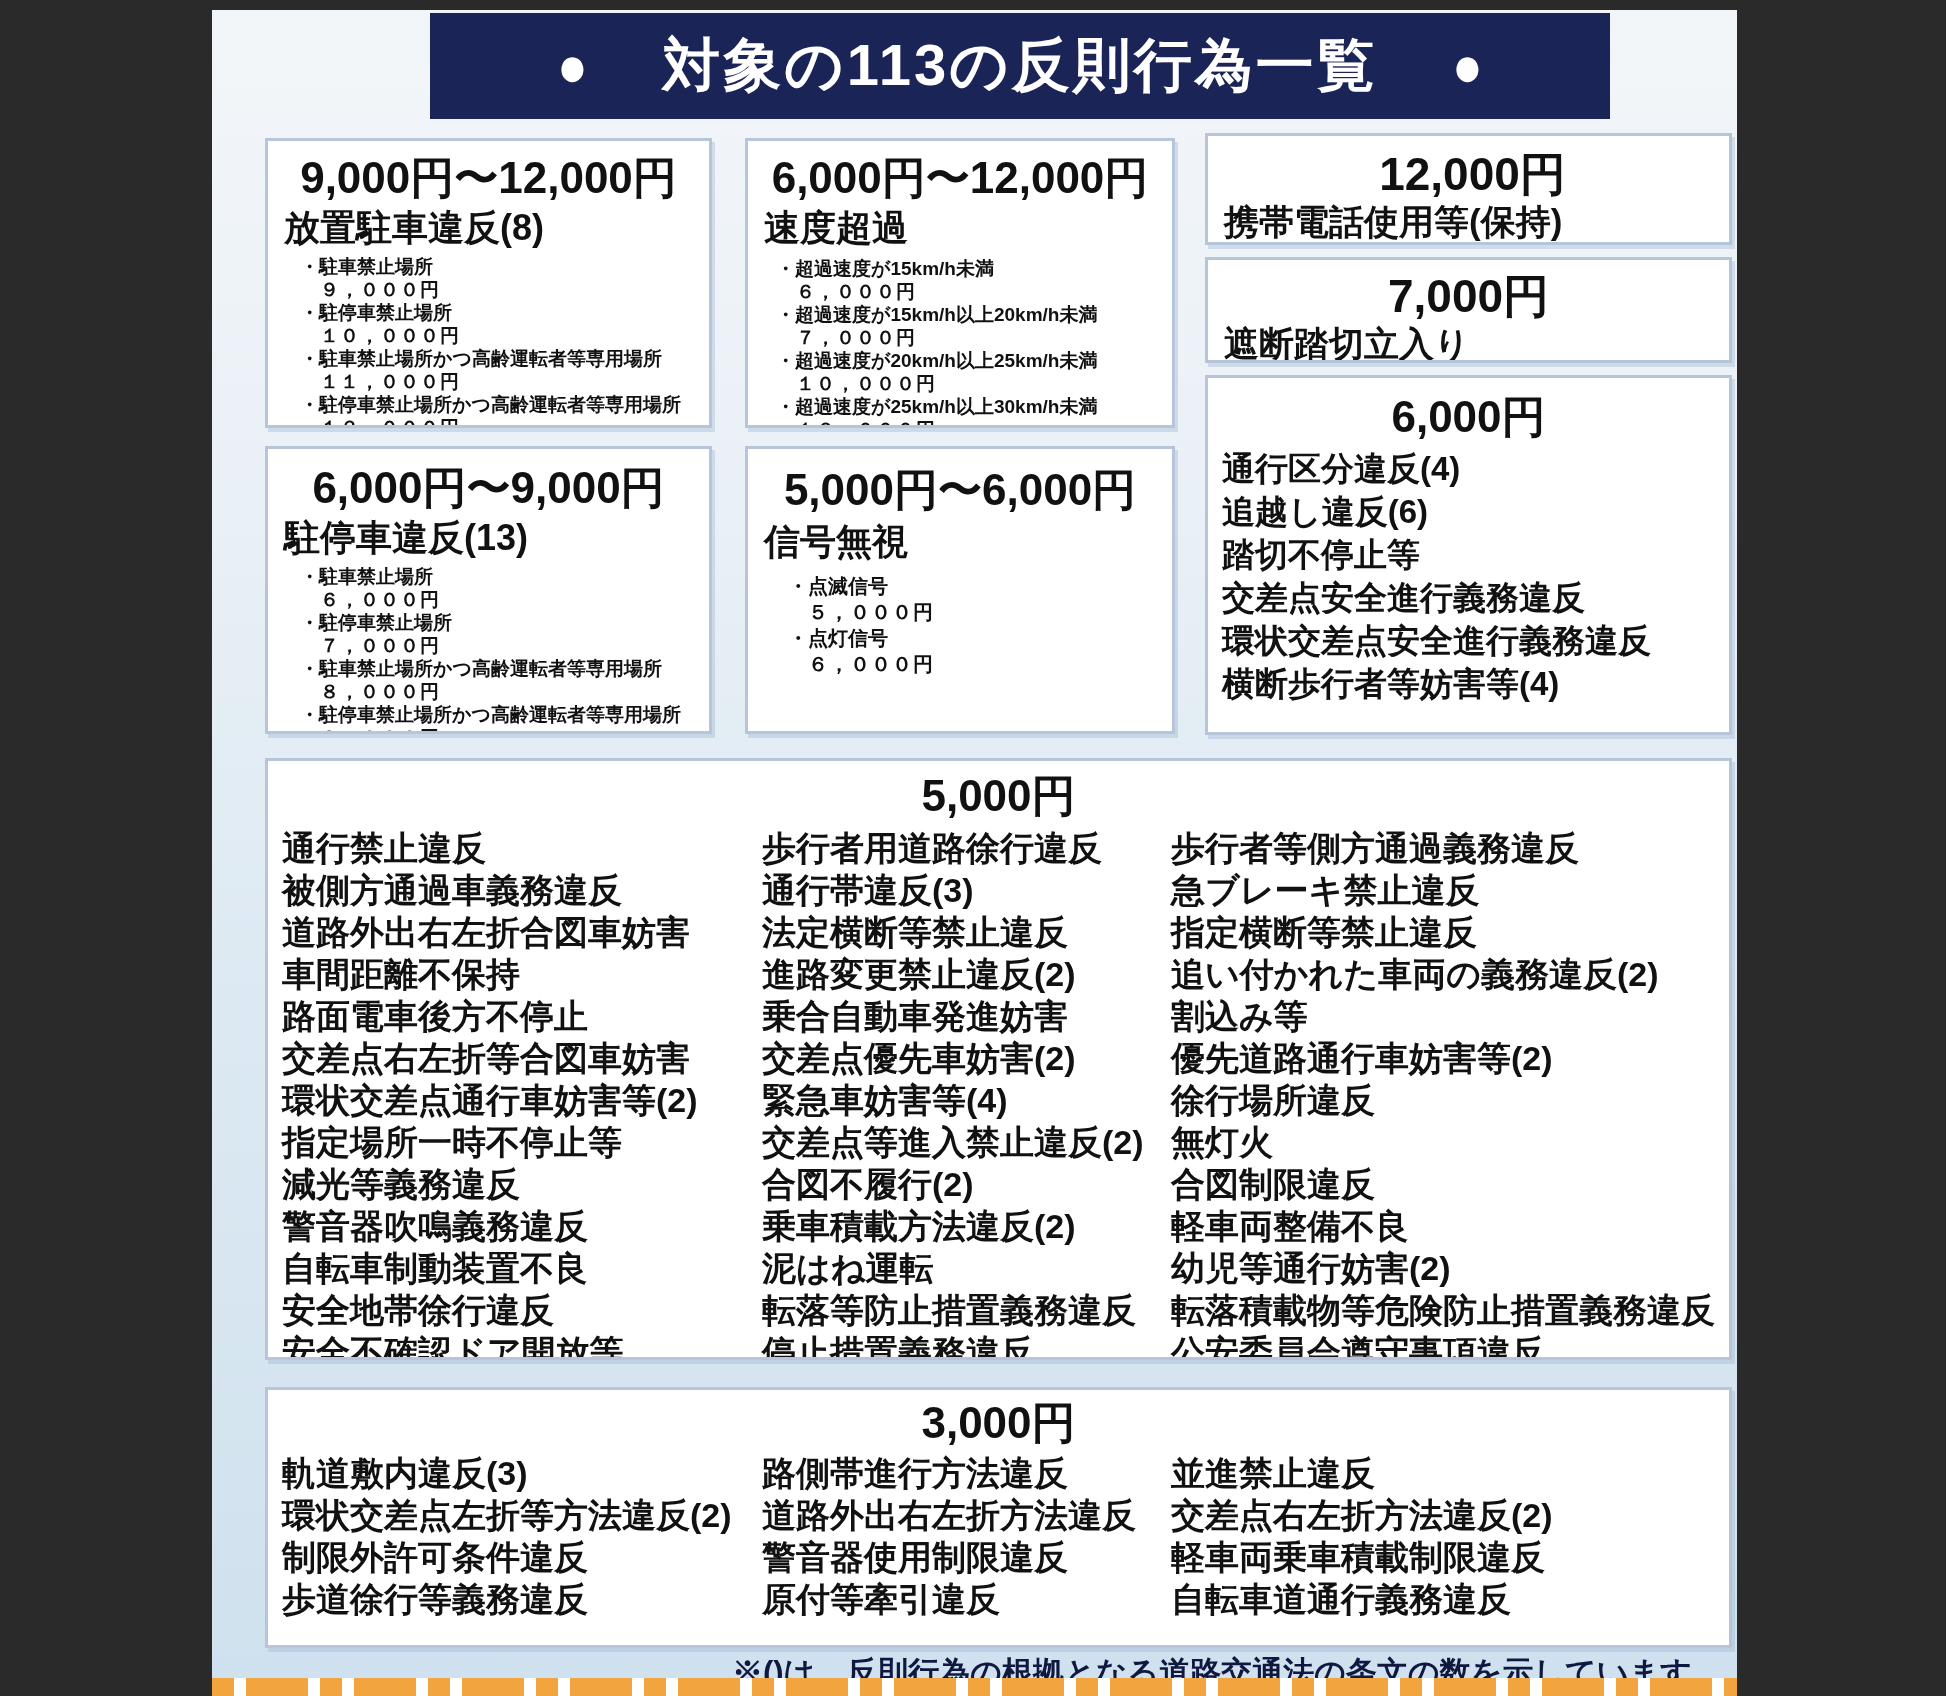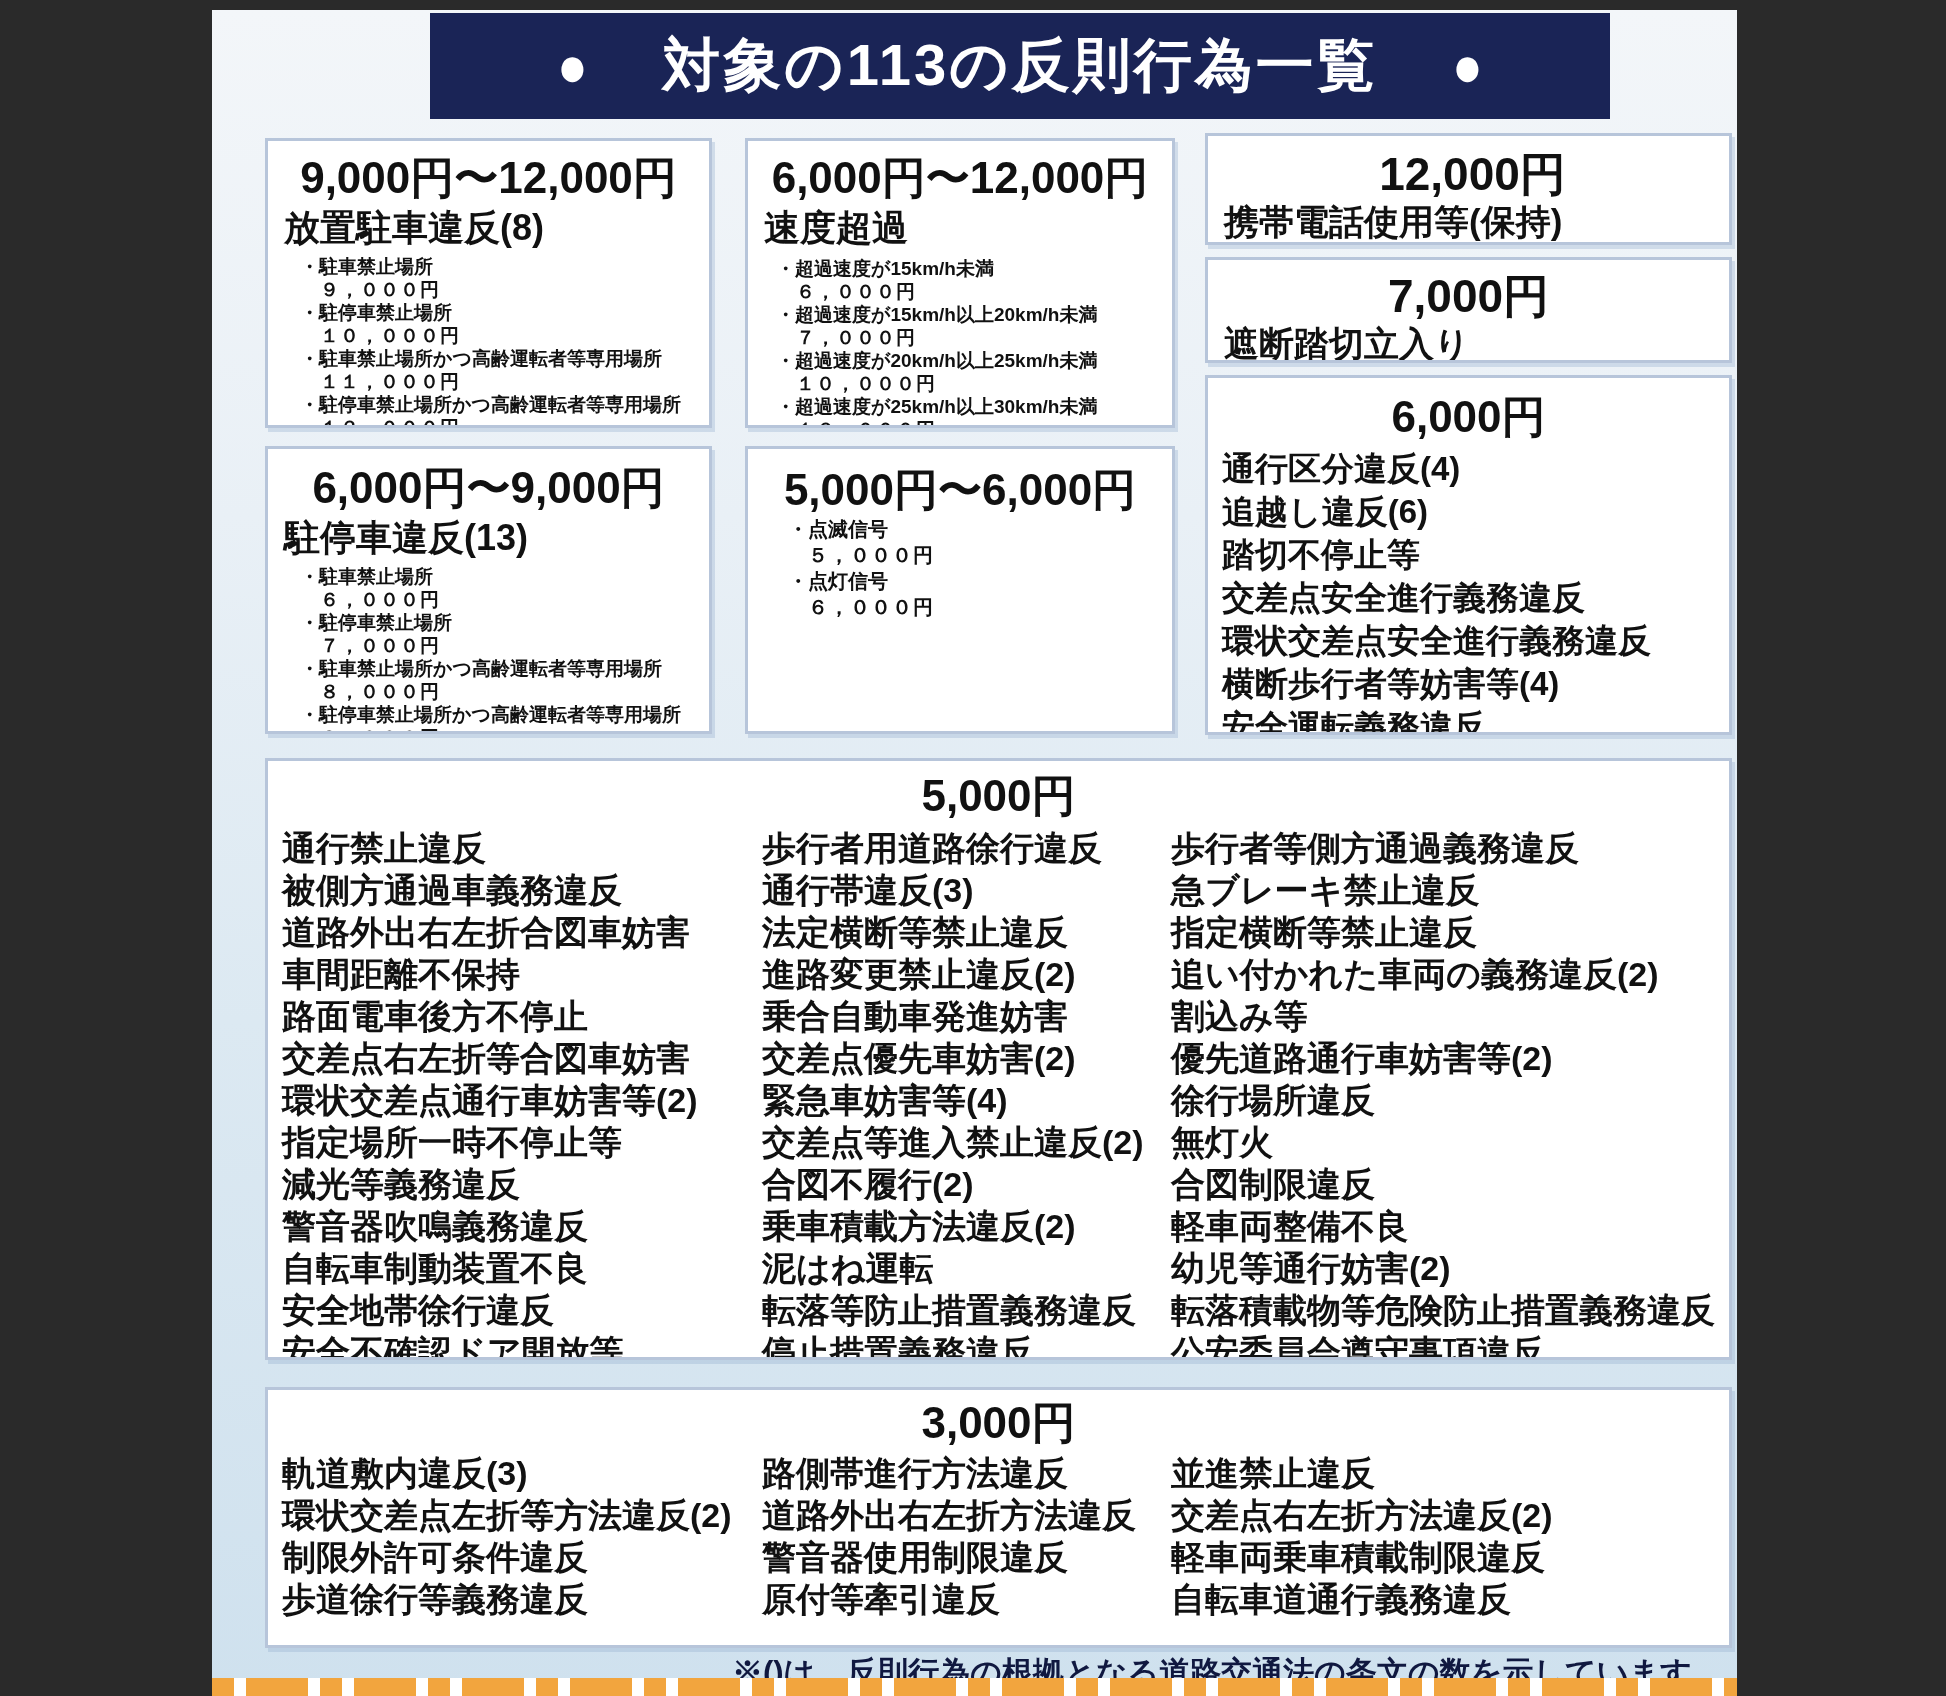--- a/index.html
+++ b/index.html
@@ -147,21 +147,20 @@
 
     <section class="box box-e">
       <div class="amount">6,000円</div>
       <div class="v-list">
           <div class="v-item">通行区分違反(4)</div>
           <div class="v-item">追越し違反(6)</div>
           <div class="v-item">踏切不停止等</div>
           <div class="v-item">交差点安全進行義務違反</div>
           <div class="v-item">環状交差点安全進行義務違反</div>
           <div class="v-item">横断歩行者等妨害等(4)</div>
-          <div class="v-item">安全運転義務違反</div>
         </div>
     </section>
 
     <section class="box box-f">
       <div class="amount">6,000円〜9,000円</div>
       <div class="category">駐停車違反(13)</div>
       <div class="sub-list">
           <div class="sub-item">
             <div class="sub-label">・駐車禁止場所</div>
             <div class="sub-fine">６，０００円</div>
@@ -176,20 +175,21 @@
           </div>
           <div class="sub-item">
             <div class="sub-label">・駐停車禁止場所かつ高齢運転者等専用場所</div>
             <div class="sub-fine">９，０００円</div>
           </div>
         </div>
     </section>
 
     <section class="box box-g">
       <div class="amount">5,000円〜6,000円</div>
+      <div class="category">信号無視</div>
       <div class="sub-list">
           <div class="sub-item">
             <div class="sub-label">・点滅信号</div>
             <div class="sub-fine">５，０００円</div>
           </div>
           <div class="sub-item">
             <div class="sub-label">・点灯信号</div>
             <div class="sub-fine">６，０００円</div>
           </div>
         </div>

